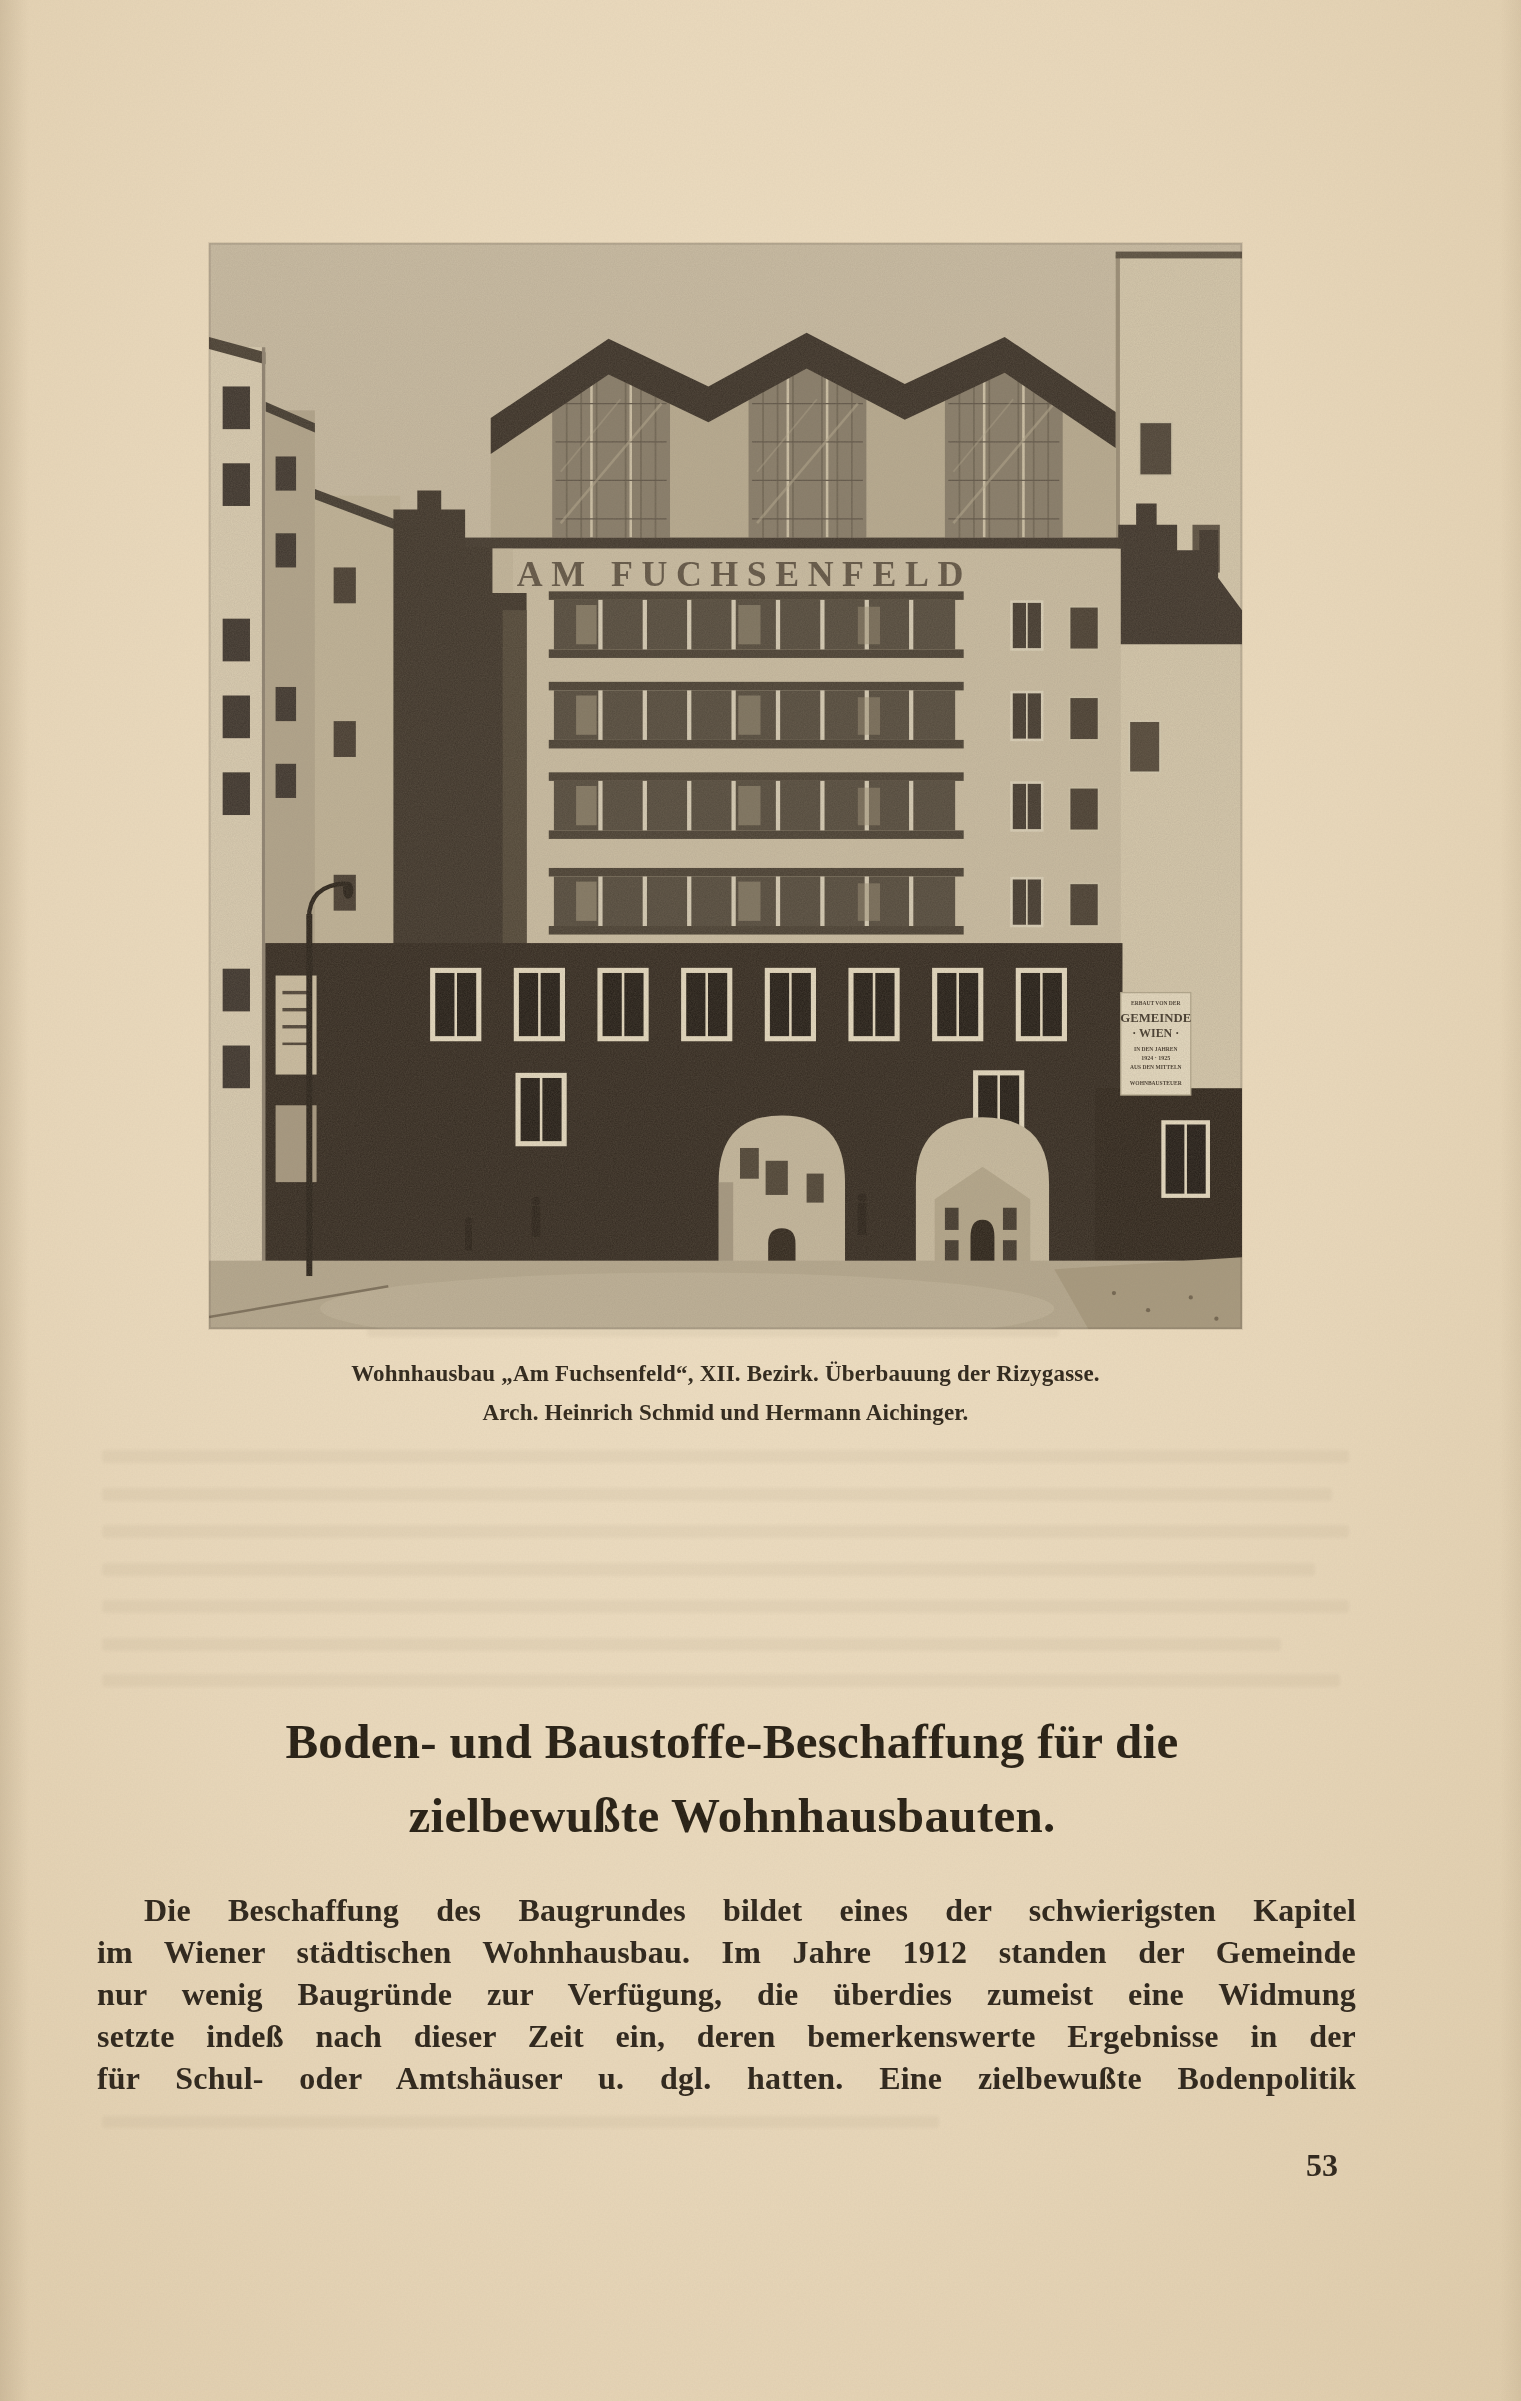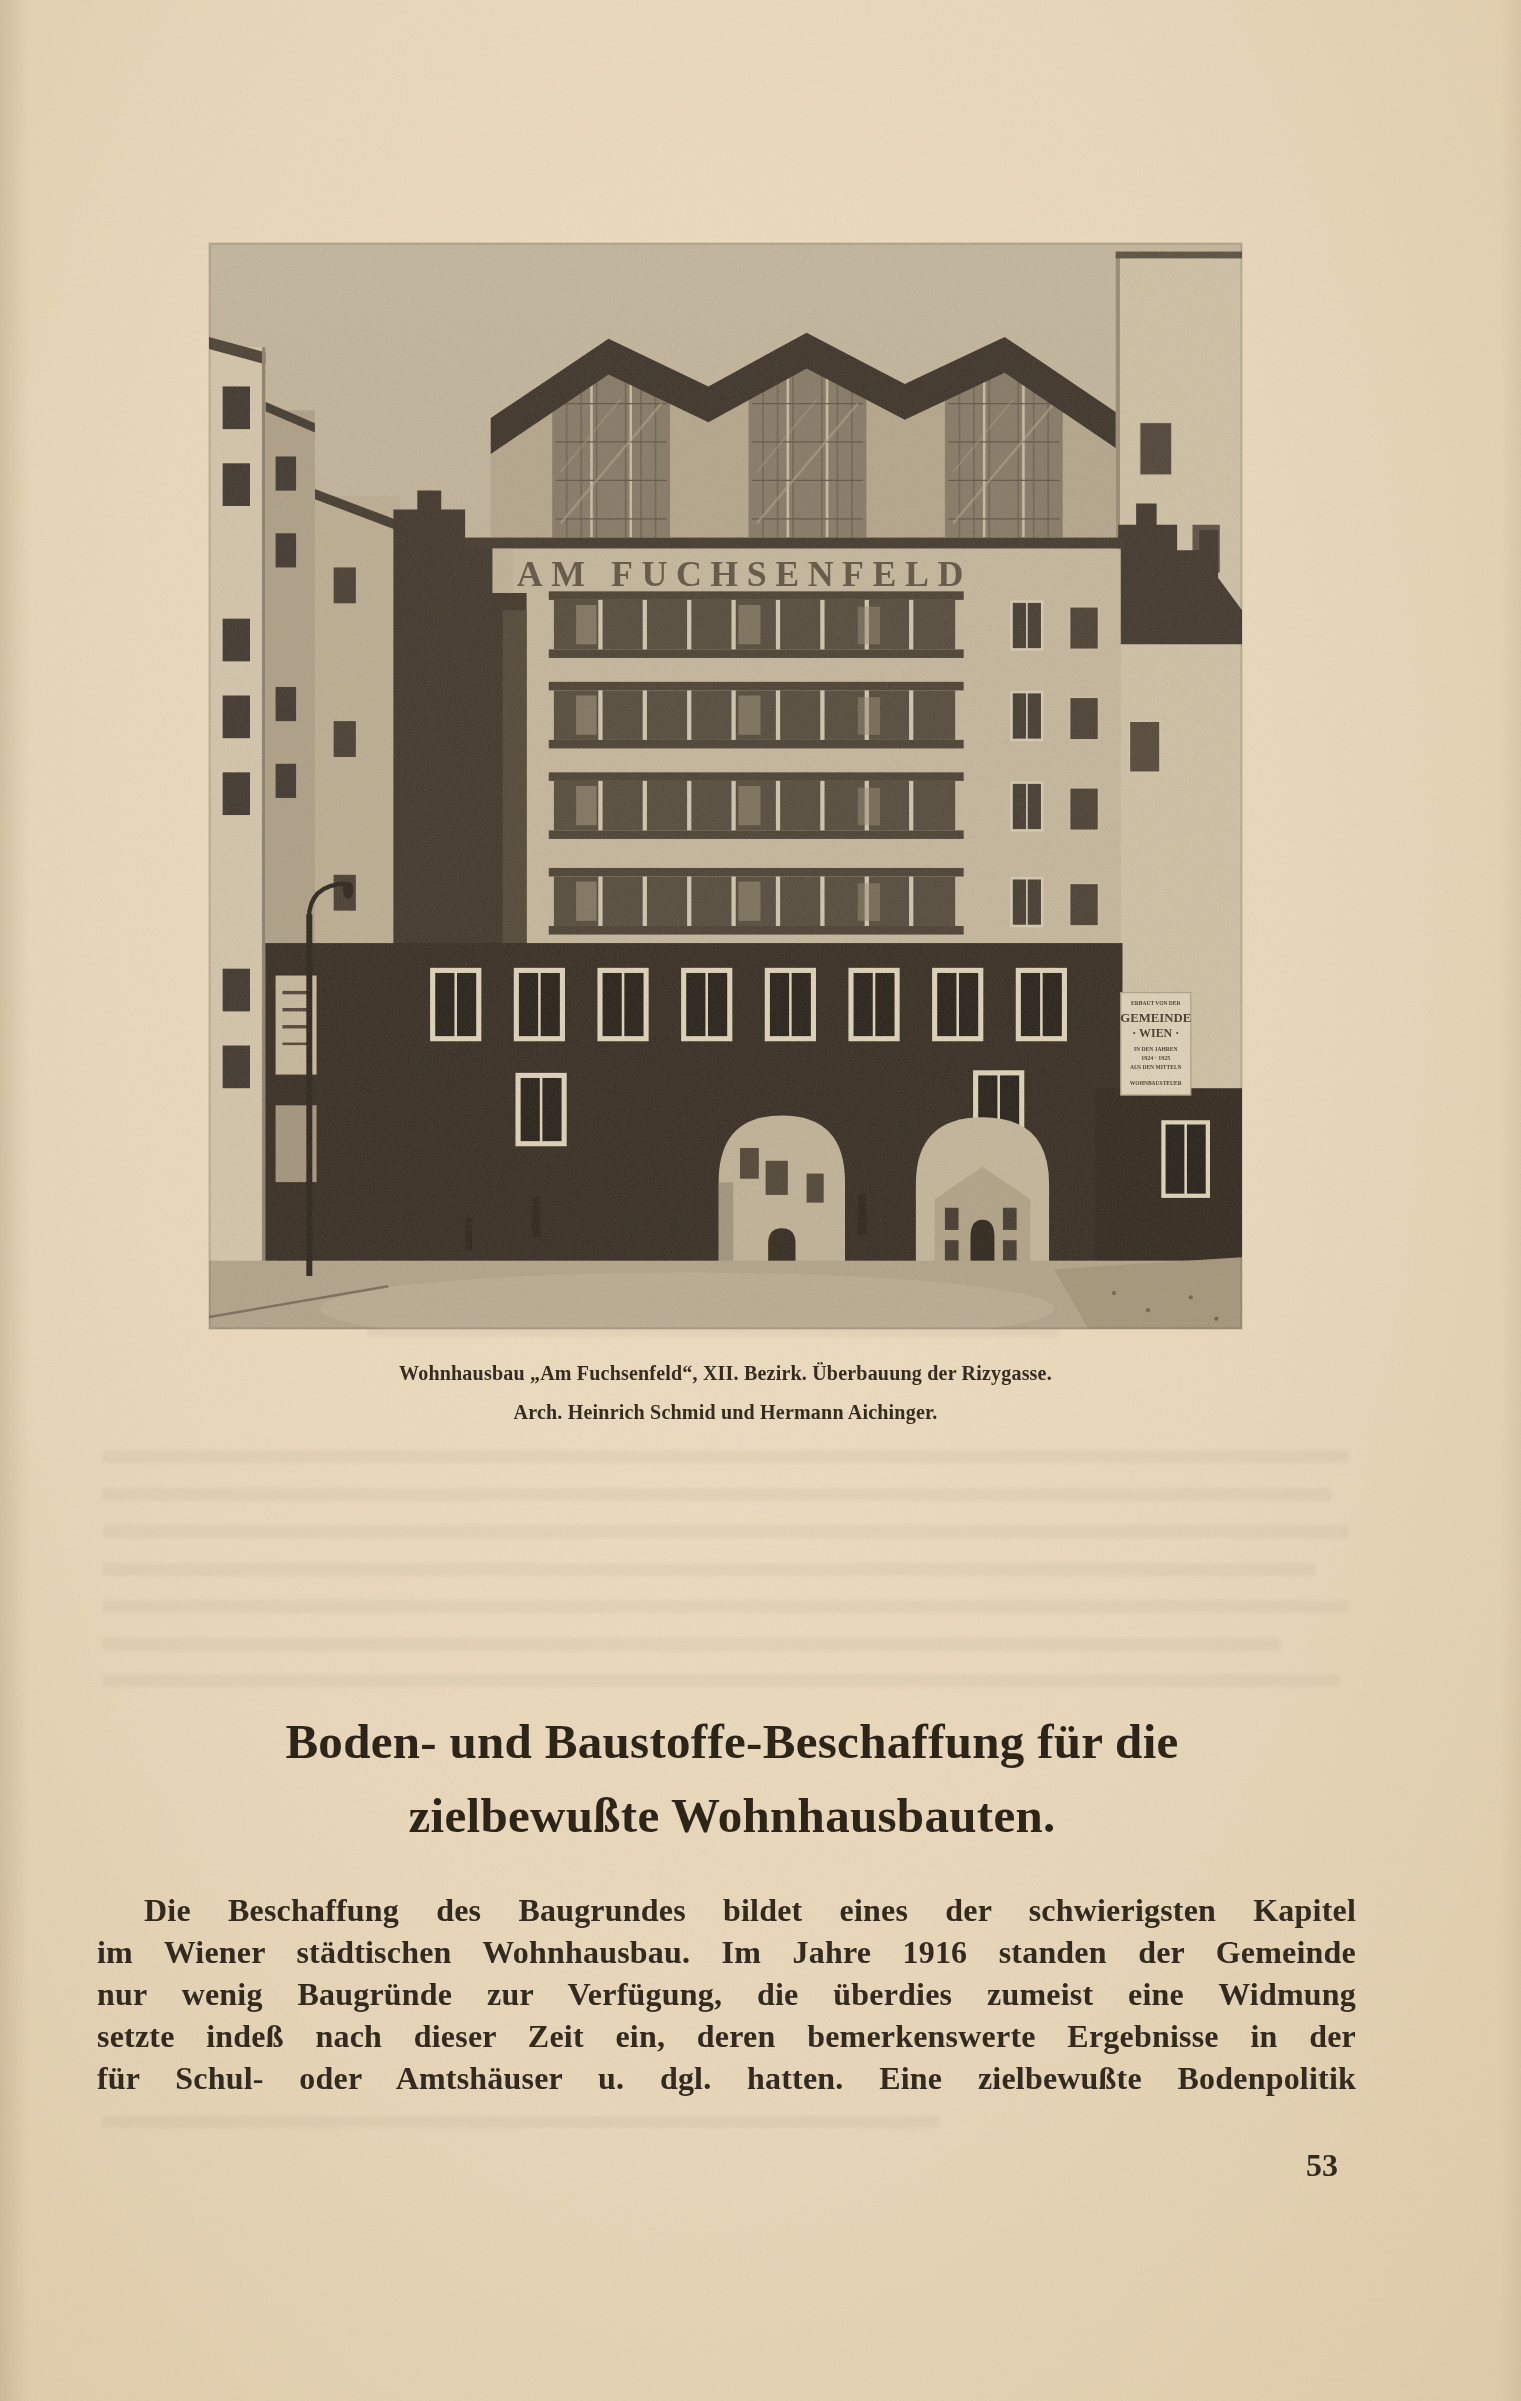--- a/index.html
+++ b/index.html
@@ -21,21 +21,21 @@
     position:absolute;right:0;top:0;width:22px;height:2401px;
     background:linear-gradient(to left, rgba(120,100,70,0.10), rgba(120,100,70,0));
   }
   .photo{
     position:absolute;left:209px;top:243px;width:1033px;height:1086px;
     box-shadow:0 0 0 0.9px rgba(60,48,34,0.12);
   }
   .photo svg{display:block;width:100%;height:100%;}
   .caption{
     position:absolute;left:209px;top:1354px;width:1033px;
-    text-align:center;font-weight:bold;font-size:20px;line-height:39px;
+    text-align:center;font-weight:bold;font-size:23px;line-height:39px;
     letter-spacing:0.2px;color:#2e261b;
   }
   .heading{
     position:absolute;left:49px;top:1705px;width:1366px;
     text-align:center;font-weight:bold;font-size:49px;line-height:74px;
     letter-spacing:0.3px;color:#251e13;
   }
   .bodytext{
     position:absolute;left:97px;top:1889px;width:1259px;
     font-weight:bold;font-size:32px;line-height:42px;color:#2c241a;
@@ -284,21 +284,21 @@
     <div>Arch. Heinrich Schmid und Hermann Aichinger.</div>
   </div>
 
   <div class="heading">
     <div>Boden- und Baustoffe-Beschaffung für die</div>
     <div>zielbewußte Wohnhausbauten.</div>
   </div>
 
   <div class="bodytext">
     <div class="pline indent">Die Beschaffung des Baugrundes bildet eines der schwierigsten Kapitel</div>
-    <div class="pline">im Wiener städtischen Wohnhausbau. Im Jahre 1916 standen der Gemeinde</div>
+    <div class="pline">im Wiener städtischen Wohnhausbau. Im Jahre 1912 standen der Gemeinde</div>
     <div class="pline">nur wenig Baugründe zur Verfügung, die überdies zumeist eine Widmung</div>
     <div class="pline">setzte indeß nach dieser Zeit ein, deren bemerkenswerte Ergebnisse in der</div>
     <div class="pline">für Schul- oder Amtshäuser u. dgl. hatten. Eine zielbewußte Bodenpolitik</div>
   </div>
 
   <div class="pagenum">53</div>
 
   <div class="grain">
     <svg viewBox="0 0 1782 2812" preserveAspectRatio="none" xmlns="http://www.w3.org/2000/svg">
       <filter id="papernoise" x="0" y="0" width="100%" height="100%">

